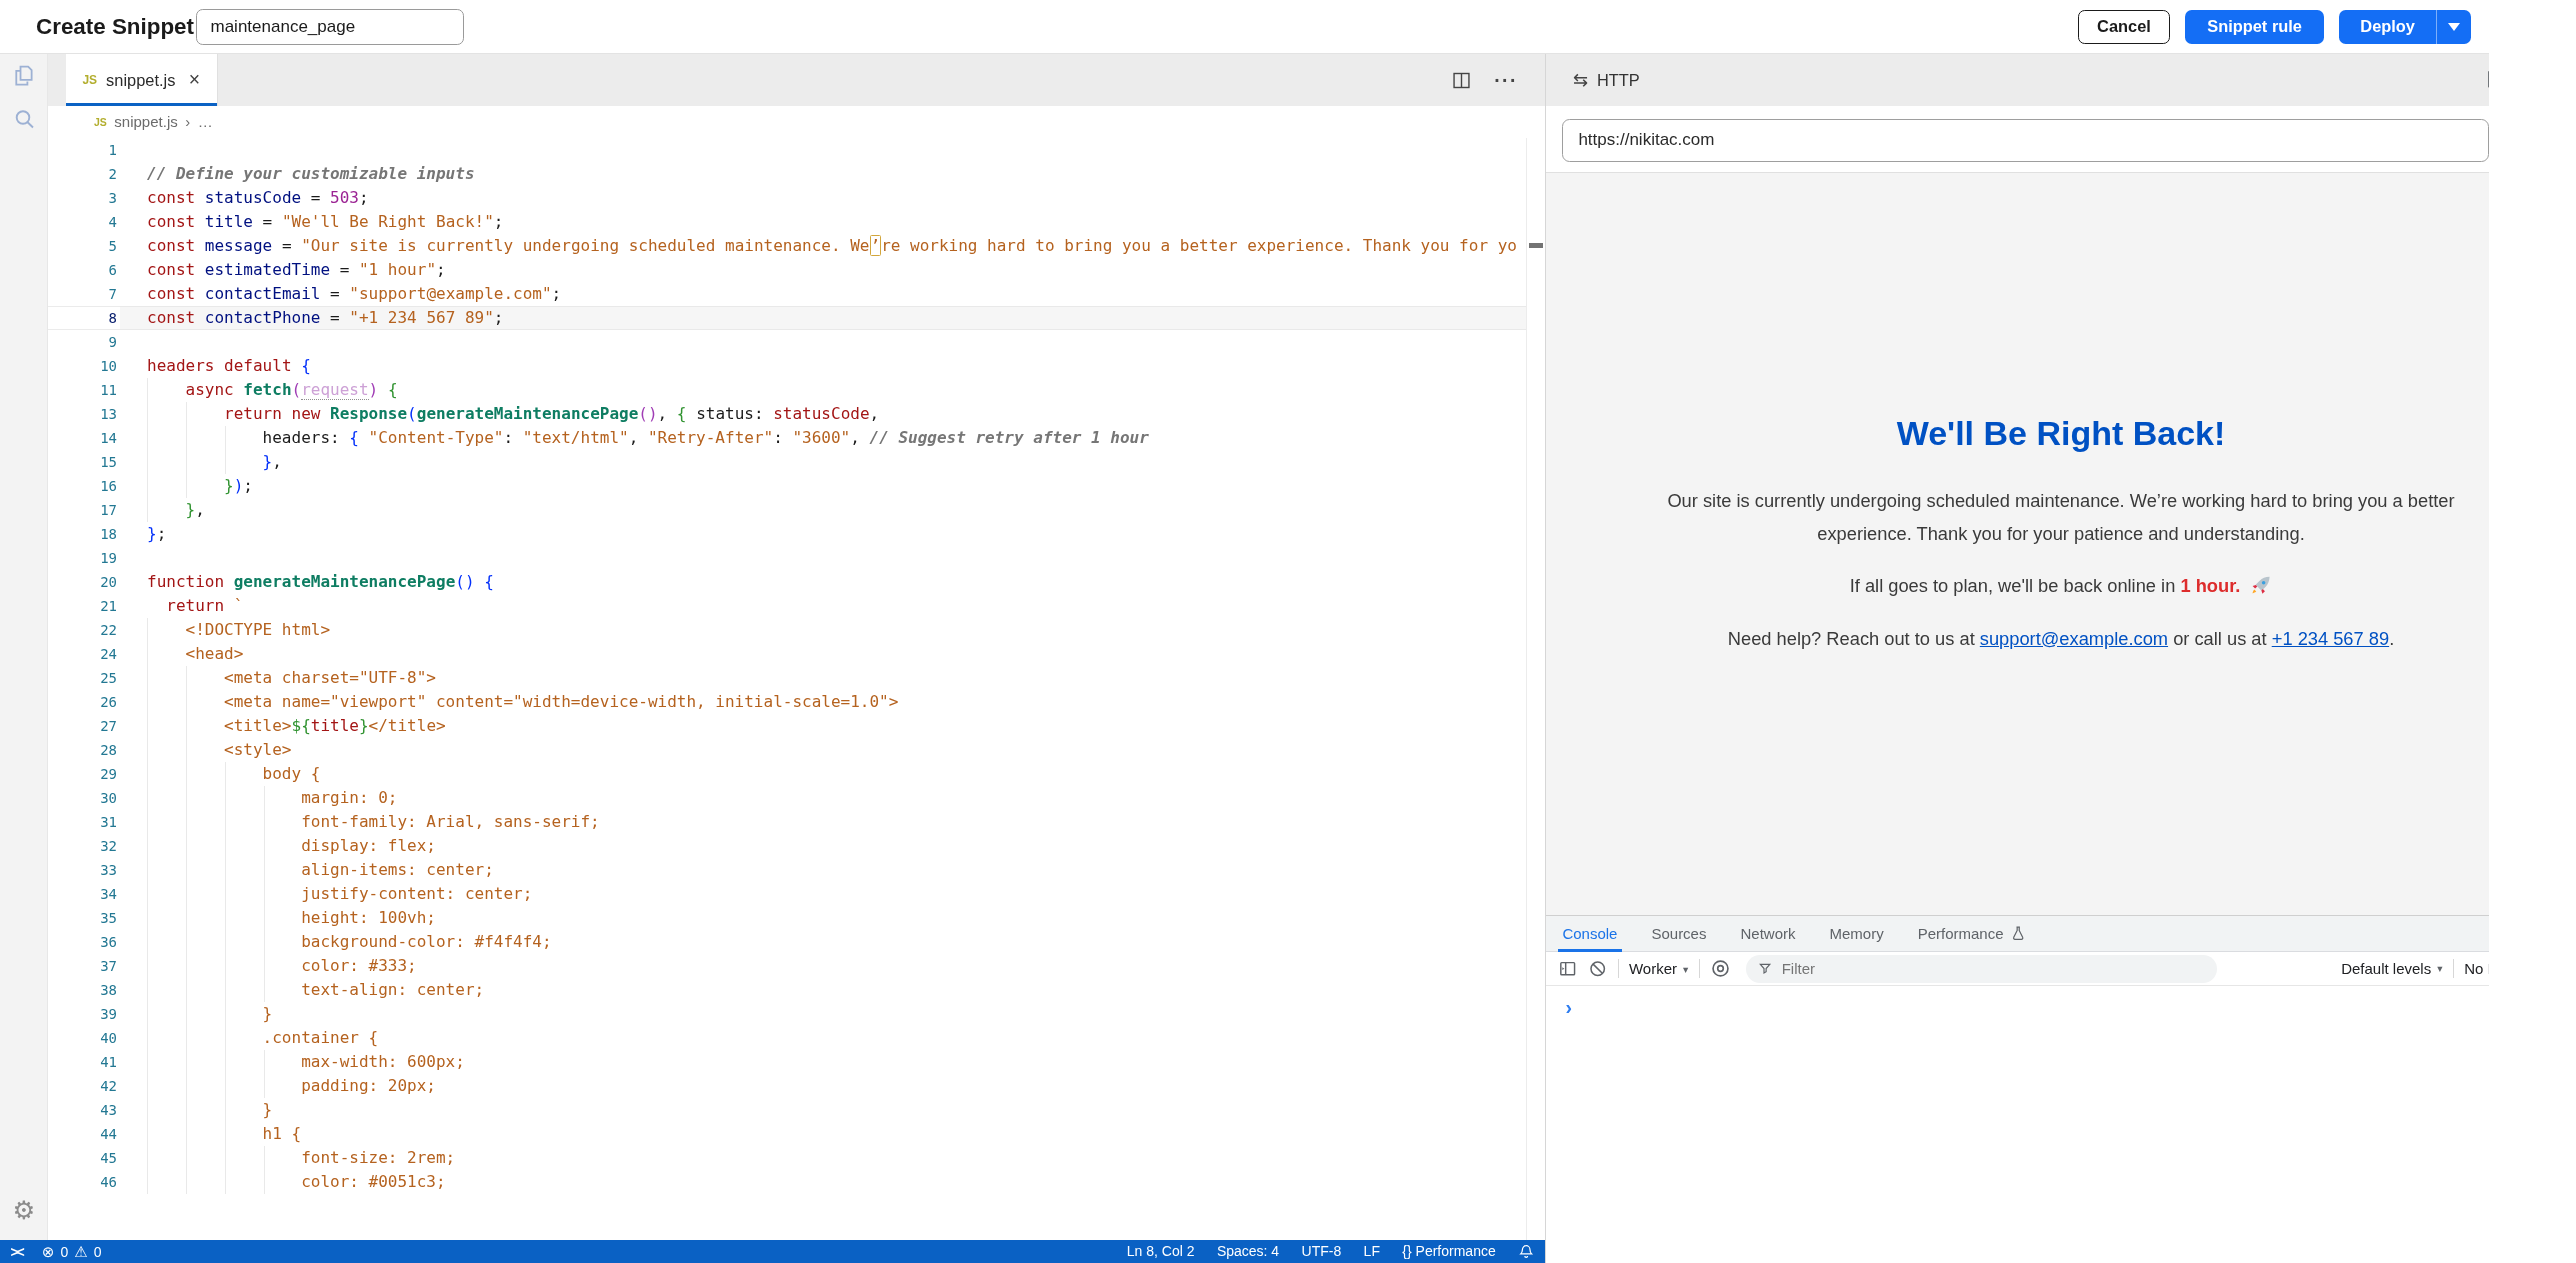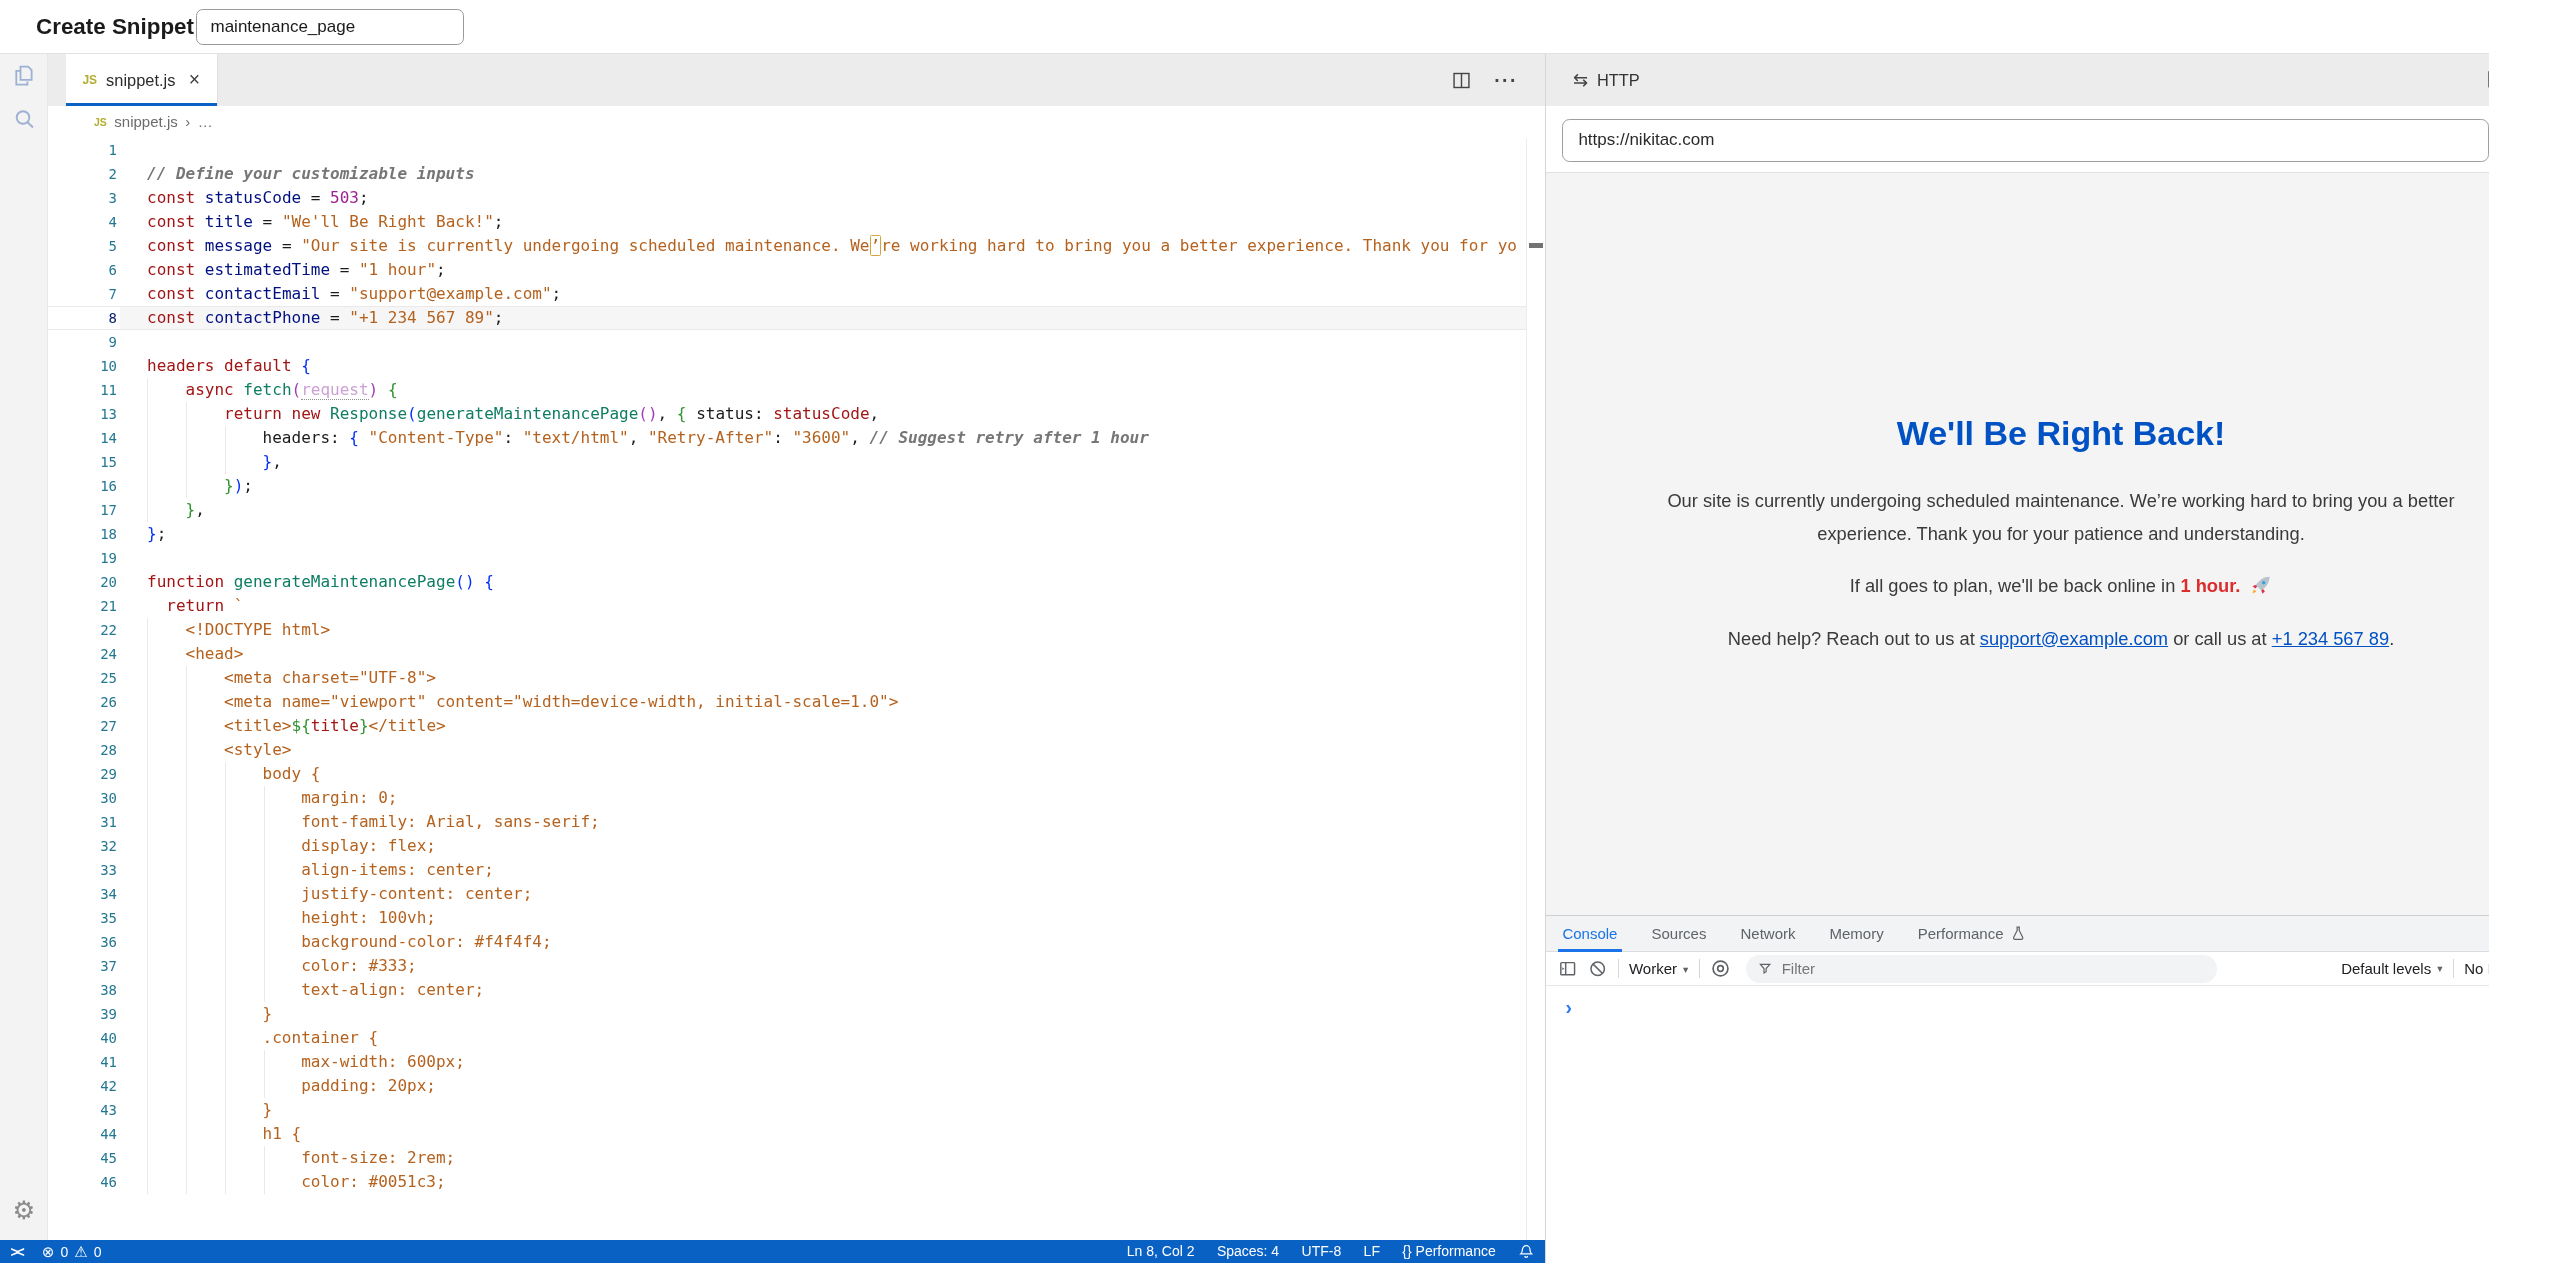--- a/index.html
+++ b/index.html
@@ -60,21 +60,21 @@
   .code-line::before{content:"";position:absolute;left:99px;top:0;bottom:0;width:var(--g,0px);
        background:repeating-linear-gradient(to right,#e9e9e9 0 0.7px,transparent 0.7px 39px);}
   .code-line.active{background:linear-gradient(#f6f6f6,#f6f6f6) no-repeat 72px 0;background-size:calc(100% - 72px) 100%;
        box-shadow:inset 0 0.7px 0 #e5e5e5, inset 0 -0.7px 0 #e5e5e5;}
   .ln{position:absolute;left:0;width:69px;text-align:right;color:#237893;
        font:14px/24px "DejaVu Sans Mono",monospace;}
   .code-line.active .ln{color:#0b216f;}
   .lc{position:absolute;left:99px;top:0;font:16px/24px "DejaVu Sans Mono",monospace;color:#1b1b1b;}
   .tk-k{color:#a31515;} .tk-v{color:#001080;} .tk-v2{color:#a31515;}
   .tk-s{color:#b5621f;} .tk-n{color:#9b2393;text-align:right;} .tk-c{color:#767676;font-style:italic;font-weight:bold;}
-  .tk-f{color:#0e7d62;} .tk-d{color:#1b1b1b;}
+  .tk-f{color:#0e7d62;font-weight:bold;} .tk-d{color:#1b1b1b;}
   .tk-p{color:#cda1d6;border-bottom:1.5px dotted #8f8f8f;}
   .tk-b1{color:#0431fa;} .tk-b2{color:#a03db5;} .tk-b3{color:#319331;}
   .tk-ip{color:#319331;} .tk-iv{color:#a31515;}
   .tk-ub{border:0.7px solid #d2a63c;border-radius:1.5px;color:#b5621f;}
   .scrollstrip{position:absolute;top:84px;bottom:0;right:0;width:18px;background:#fff;border-left:0.7px solid #ececec;}
   .cursor-mark{position:absolute;top:105px;left:1.5px;width:14px;height:5.2px;background:#5a5a5a;opacity:.85;}
 
   
   .statusbar{position:absolute;left:0;bottom:0;width:1545px;height:23px;background:#0a61c4;color:#fff;
        display:flex;align-items:center;font-size:14px;box-sizing:border-box;padding:0 10.5px;}
@@ -134,20 +134,34 @@
   .prompt{position:absolute;left:19.4px;top:12px;color:#2e7df0;font-size:19.4px;font-weight:700;line-height:1;}
 </style>
 </head>
 <body>
 
 <div class="app">
 
   <div class="hdr">
     <div class="hdr-title">Create Snippet</div>
     <input class="name-input" type="text" value="maintenance_page" style="">
+    <div class="hdr-btns">
+      <div class="btn ghost">
+          <span>Cancel</span>
+        </div>
+      <div class="btn blue">
+          <span>Snippet rule</span>
+        </div>
+      <div class="btn blue split">
+        <span class="lbl">Deploy</span>
+        <span class="caret">
+          <span class="caret-tri"></span>
+        </span>
+      </div>
+    </div>
   </div>
 
   <div class="main">
 
     <div class="left">
 
       <div class="abar">
         <div class="aicon">
           <svg width="25.4" height="25.4" viewBox="0 0 24 24" fill="none" stroke="#9db1d4" stroke-width="1.7">
             <path d="M9 3.5h7.2l3.3 3.3V16H9z"></path>

